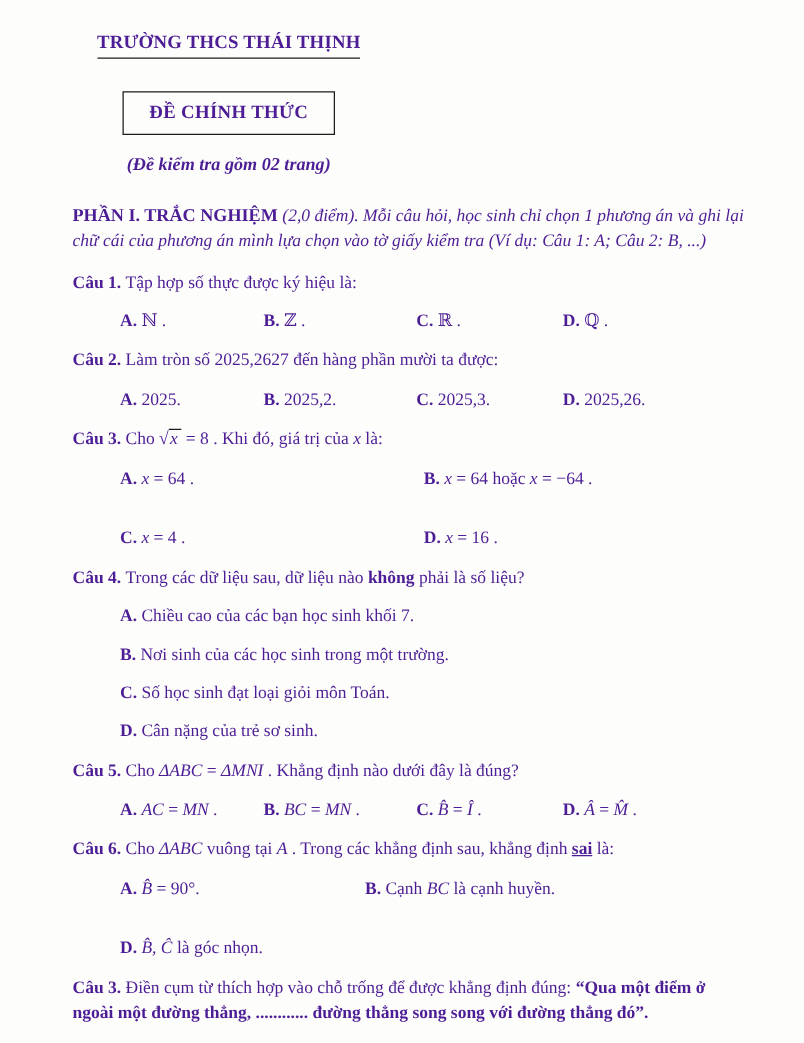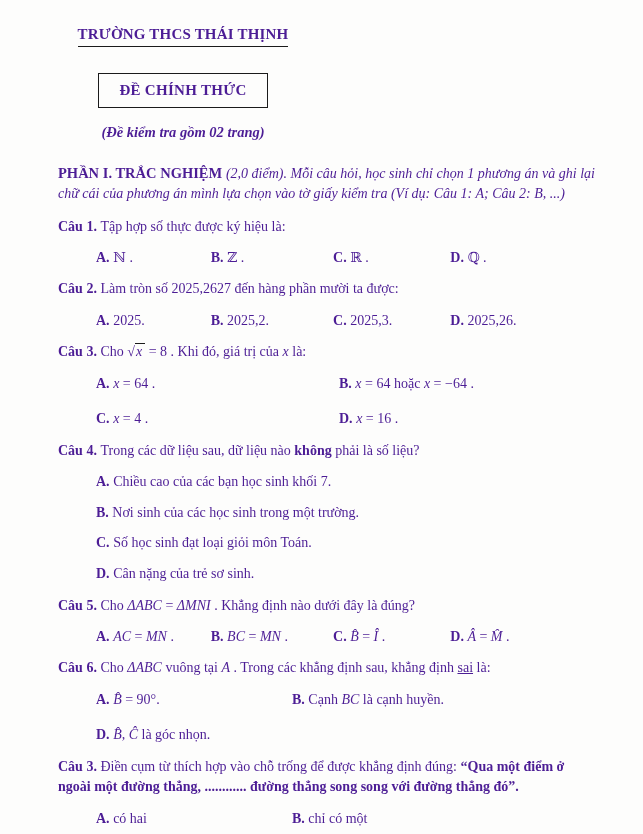--- a/index.html
+++ b/index.html
@@ -92,33 +92,33 @@
   .section-intro b { font-size: 14.5px; }
 
   
   .question { margin-top: 12px; }
   .q-text { line-height: 1.45; }
   .q-num { font-weight: bold; }
   .opts {
     display: grid;
     padding-left: 38px;
     margin-top: 11px;
-    row-gap: 16px;
+    row-gap: 28px;
   }
   .opts.four { grid-template-columns: 23% 24.5% 23.5% auto; }
   .opts.two-wide { grid-template-columns: 243px auto; }
   .opts.two { grid-template-columns: 196px auto; }
   .opts.list { grid-template-columns: 1fr; row-gap: 11px; }
   .opt { line-height: 1.4; }
   .opt-letter { font-weight: bold; }
 
   
   .seg-b  { font-weight: bold; }
   .seg-bi { font-weight: bold; }
-  .seg-bu { font-weight: normal; text-decoration: underline; margin-top: 28px; }
+  .seg-bu { font-weight: bold; text-decoration: underline; margin-top: 28px; }
   .seg-m  { font-style: italic; }
   .sqrt { white-space: nowrap; }
   .sqrt .rad  { font-style: normal; }
   .sqrt .body {
     font-style: italic;
     border-top: 1.3px solid #1b1b1b;
     padding: 0 3px 0 1px;
   }
 </style>
 </head>

